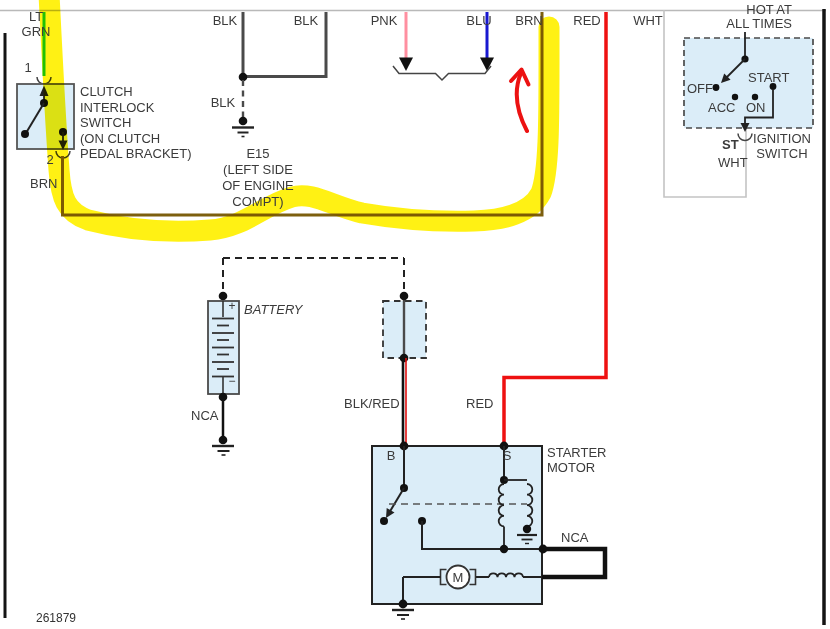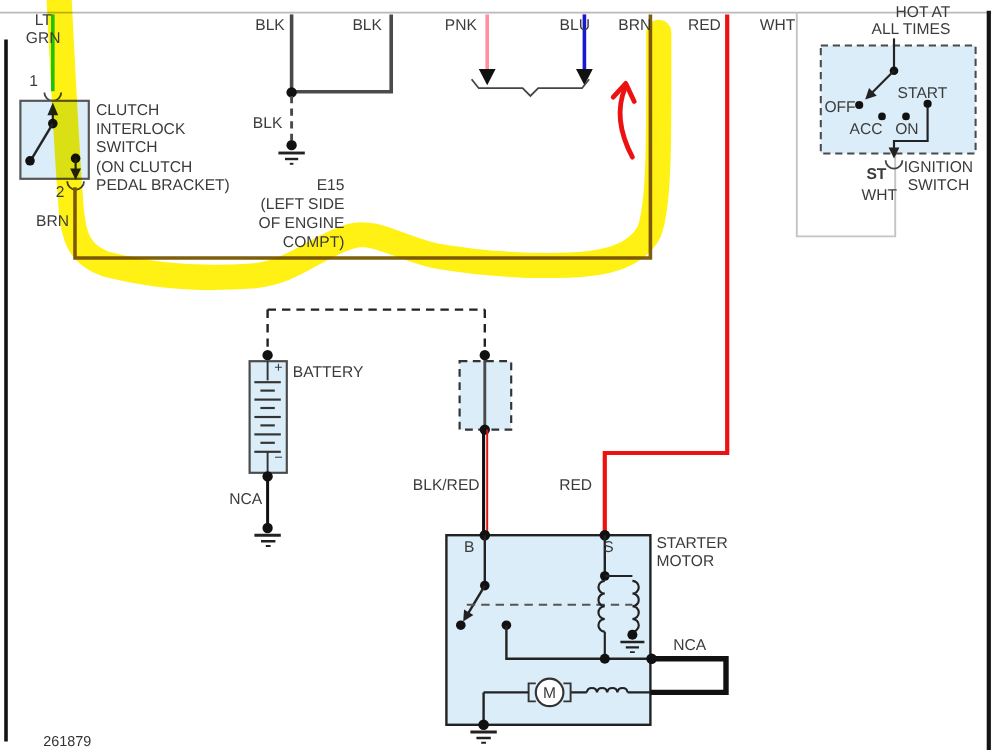--- a/index.html
+++ b/index.html
@@ -166,40 +166,40 @@
 <div class="lbl" style="left:80px;top:84px;width:125px;line-height:15.5px;">CLUTCH
 INTERLOCK
 SWITCH
 (ON CLUTCH
 PEDAL BRACKET)</div>
 <div class="lbl c" style="left:44px;top:152px;width:12px;">2</div>
 <div class="lbl" style="left:30px;top:176px;width:32px;">BRN</div>
 <div class="lbl c" style="left:209px;top:13px;width:32px;">BLK</div>
 <div class="lbl c" style="left:290px;top:13px;width:32px;">BLK</div>
 <div class="lbl c" style="left:208px;top:95px;width:30px;">BLK</div>
-<div class="lbl c lh16" style="left:191px;top:146px;width:96px;text-align:right;">E15
+<div class="lbl c lh16" style="left:210px;top:146px;width:96px;">E15
 (LEFT SIDE
 OF ENGINE
 COMPT)</div>
 <div class="lbl c" style="left:368px;top:13px;width:32px;">PNK</div>
 <div class="lbl c" style="left:464px;top:13px;width:30px;">BLU</div>
 <div class="lbl c" style="left:514px;top:13px;width:30px;">BRN</div>
 <div class="lbl c" style="left:572px;top:13px;width:30px;">RED</div>
 <div class="lbl c" style="left:632px;top:13px;width:32px;">WHT</div>
 <div class="lbl c lh14" style="left:712px;top:3px;width:80px;text-align:right;">HOT AT
 ALL TIMES</div>
 <div class="lbl" style="left:687px;top:81px;width:28px;">OFF</div>
 <div class="lbl" style="left:708px;top:100px;width:30px;">ACC</div>
 <div class="lbl" style="left:746px;top:100px;width:24px;">ON</div>
 <div class="lbl" style="left:748px;top:70px;width:44px;">START</div>
 <div class="lbl" style="left:722px;top:137px;width:20px;font-weight:bold;">ST</div>
 <div class="lbl c" style="left:752px;top:131px;width:60px;">IGNITION
 SWITCH</div>
 <div class="lbl" style="left:718px;top:155px;width:30px;">WHT</div>
-<div class="lbl" style="left:244px;top:302px;width:60px;">BATTERY</div>
+<div class="lbl" style="left:244px;top:302px;width:60px;font-style:italic;">BATTERY</div>
 <div class="lbl c f12" style="left:225px;top:299px;width:14px;">+</div>
 <div class="lbl c f12" style="left:225px;top:374px;width:14px;">−</div>
 <div class="lbl" style="left:191px;top:408px;width:28px;">NCA</div>
 <div class="lbl" style="left:344px;top:396px;width:54px;">BLK/RED</div>
 <div class="lbl" style="left:466px;top:396px;width:28px;">RED</div>
 <div class="lbl" style="left:547px;top:445px;width:62px;">STARTER
 MOTOR</div>
 <div class="lbl c" style="left:384px;top:448px;width:14px;">B</div>
 <div class="lbl c" style="left:500px;top:448px;width:14px;">S</div>
 <div class="lbl" style="left:561px;top:530px;width:28px;">NCA</div>

